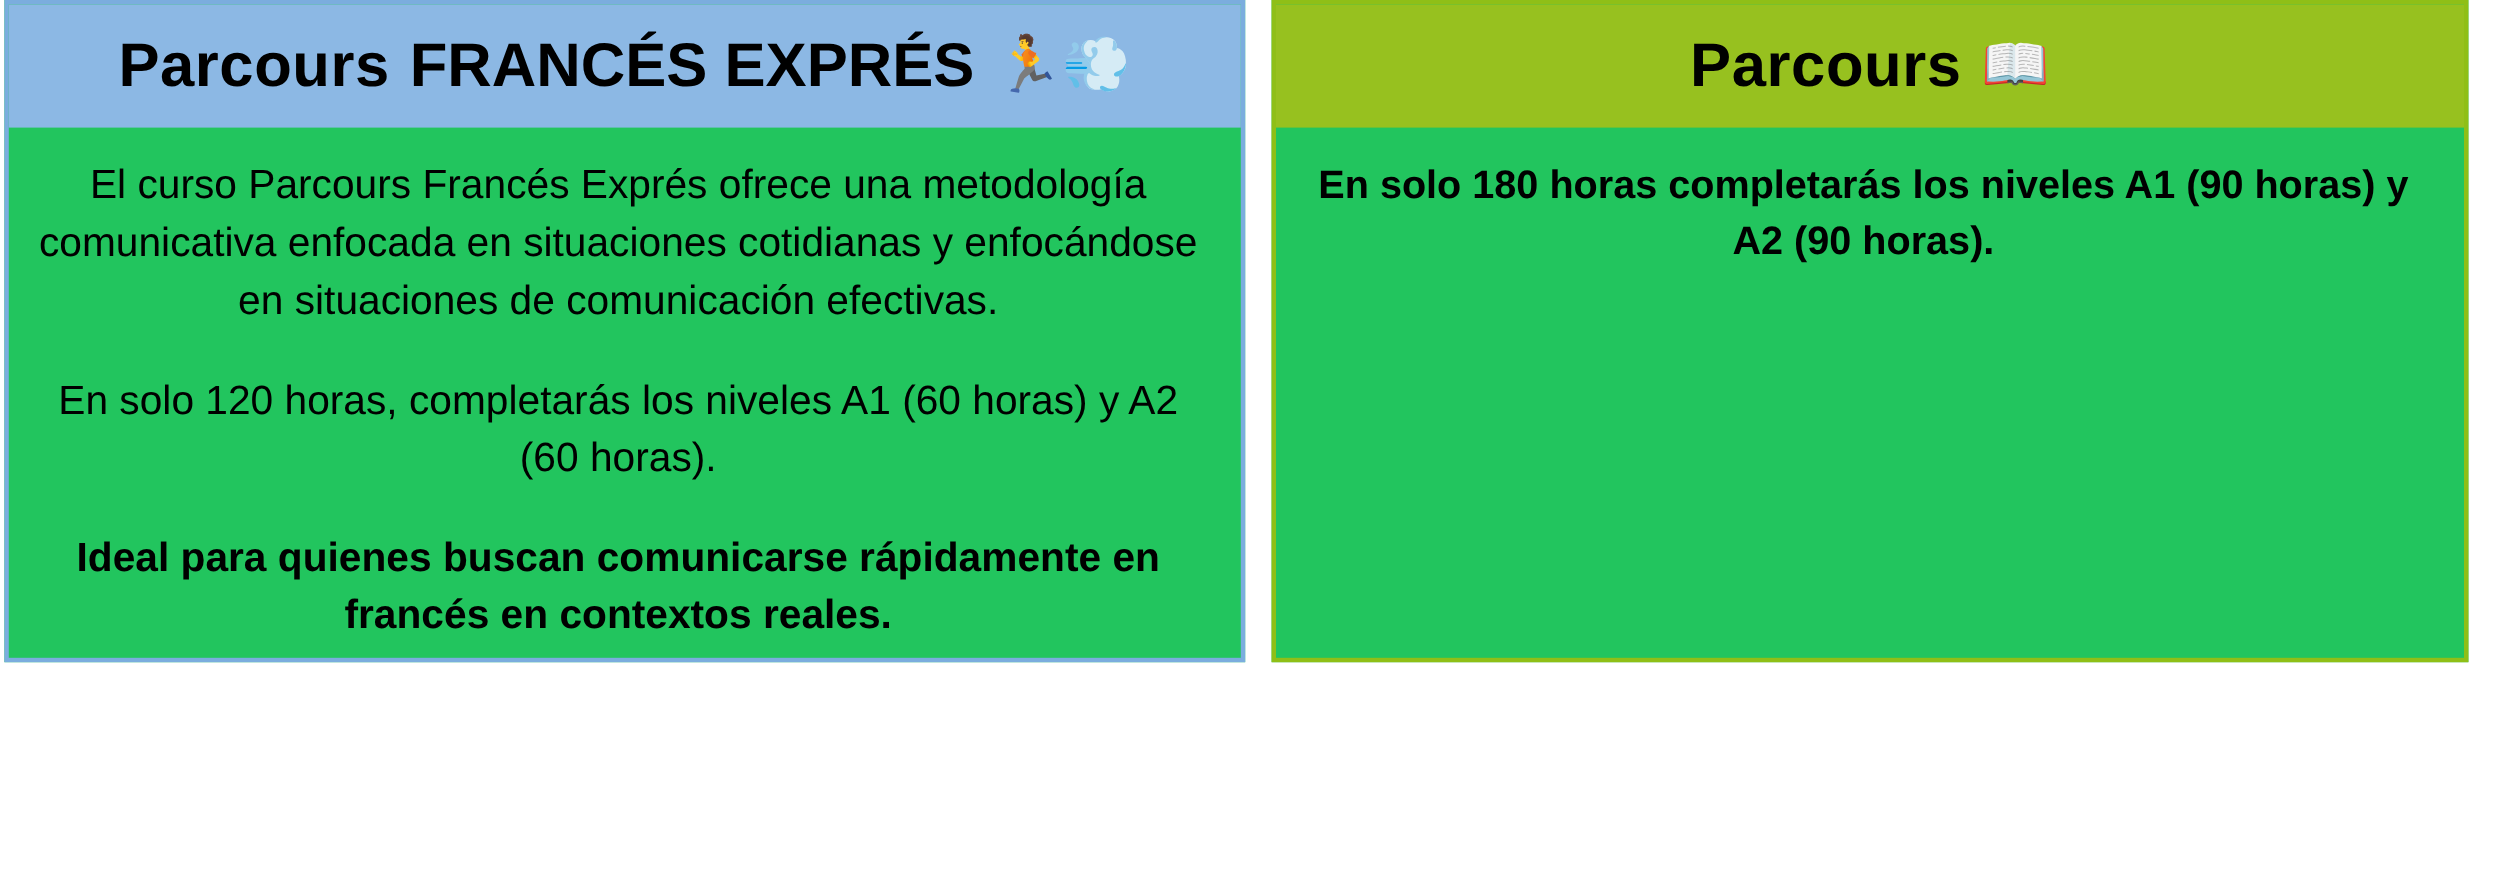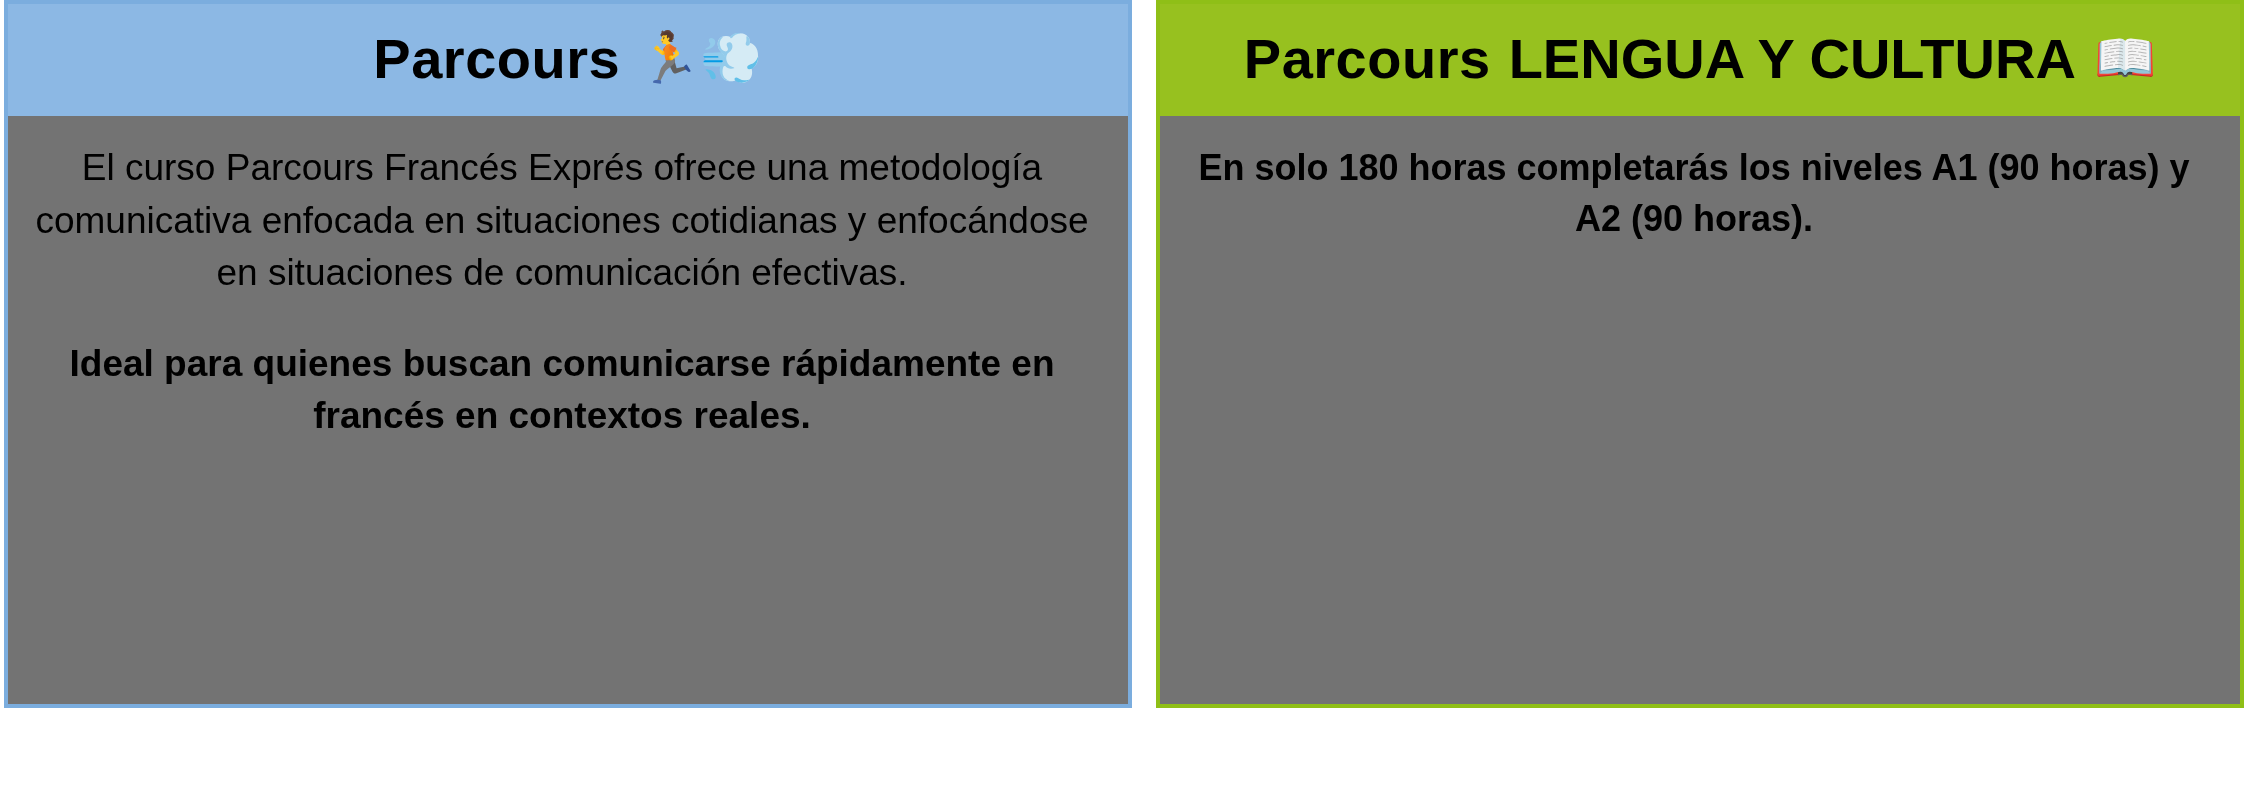--- a/index.html
+++ b/index.html
@@ -16,24 +16,24 @@
   .board {
     display: flex;
     width: 2268px;
     height: 794px;
     box-sizing: border-box;
     align-items: flex-start;
     gap: 24px;
   }
   .card {
     box-sizing: border-box;
-    height: 708px;
+    height: 602px;
     display: flex;
     flex-direction: column;
-    background: #737373;
+    background: #22c55e;
   }
   .card-left {
     width: 1128px;
     border: 4px solid #7badde;
     margin-left: 4px;
   }
   .card-right {
     width: 1088px;
     border: 4px solid #8fbf17;
   }
@@ -93,32 +93,33 @@
   }
 </style>
 </head>
 <body>
 
 <div class="board">
 
   <div class="card card-left">
     <div class="card-header">
       <span class="title-text">Parcours</span>
+      <span class="title-strong">FRANCÉS EXPRÉS</span>
       <span class="title-emoji">🏃💨</span>
     </div>
     <div class="card-body">
       <p class="para">El curso Parcours Francés Exprés ofrece una metodología comunicativa enfocada en situaciones cotidianas y enfocándose en situaciones de comunicación efectivas.</p>
+      <p class="para">En solo 120 horas, completarás los niveles A1 (60 horas) y A2 (60 horas).</p>
       <p class="para">Ideal para quienes buscan comunicarse rápidamente en francés en contextos reales.</p>
     </div>
   </div>
 
   <div class="card card-right">
     <div class="card-header">
       <span class="title-text">Parcours</span>
-      <span class="title-strong">LENGUA Y CULTURA</span>
       <span class="title-emoji">📖</span>
     </div>
     <div class="card-body">
       <p class="para">En solo 180 horas completarás los niveles A1 (90 horas) y A2 (90 horas).</p>
     </div>
   </div>
 
 </div>
 
 </body></html>

